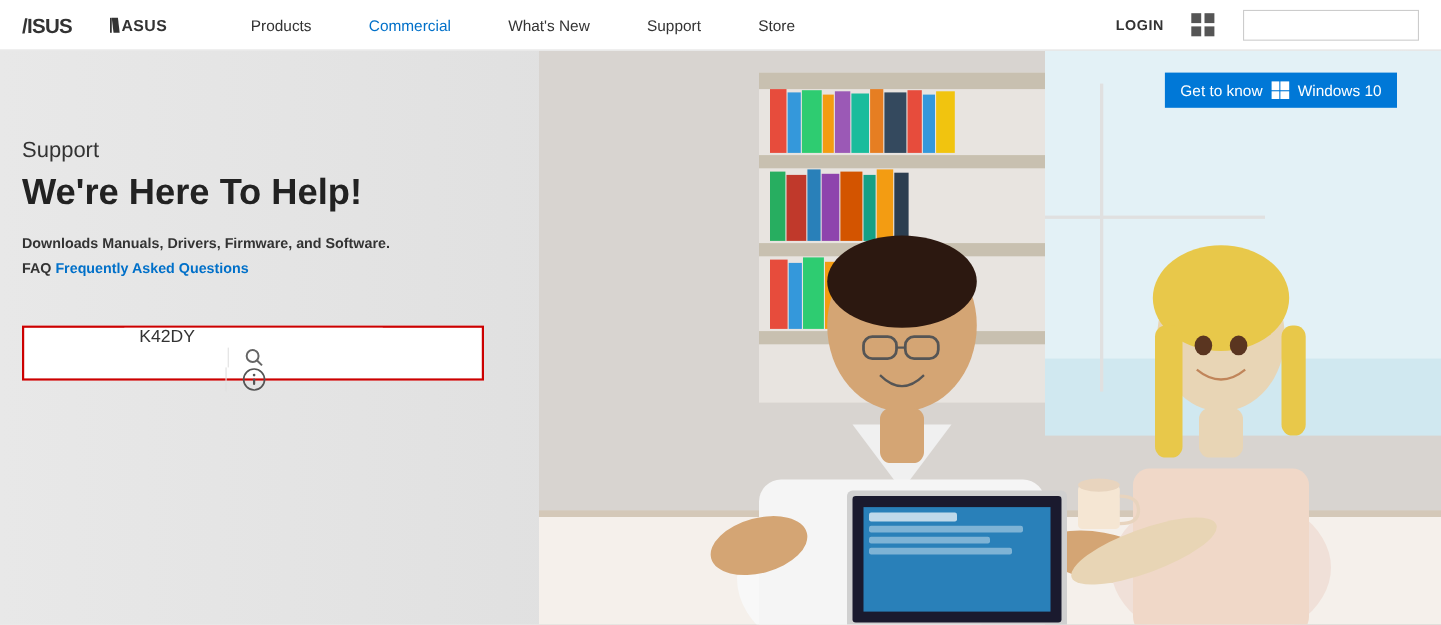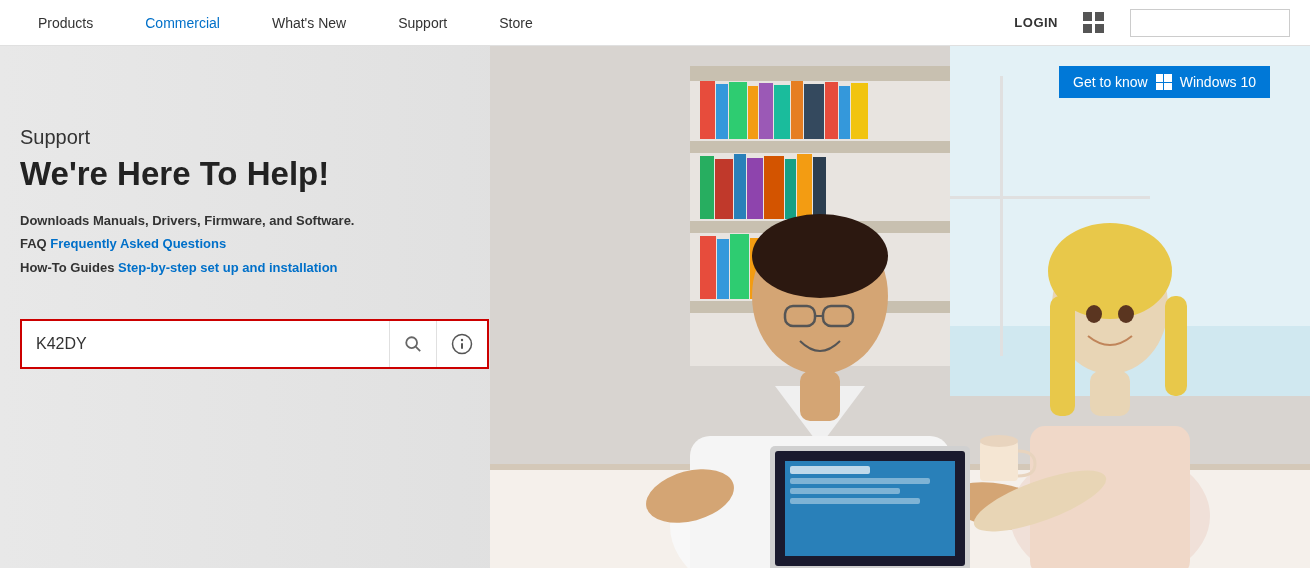--- a/index.html
+++ b/index.html
@@ -162,24 +162,25 @@
       color: #0070c9;
       text-decoration: none;
       font-size: 13px;
       text-align: center;
     }
 
     
     .search-container {
       display: flex;
       align-items: center;
-      width: 469px;
+      width: 420px;
       height: 50px;
       border: 2px solid #cc0000;
       background: white;
+      flex-direction: column;
     }
     .search-container input {
       border: none;
       outline: none;
       flex: 1;
       height: 100%;
       padding: 0 14px;
       font-size: 16px;
       color: #333;
     }
@@ -209,20 +210,35 @@
     
     .search-icon-svg {
       width: 18px;
       height: 18px;
     }
   </style>
 </head>
 <body>
 
 <nav class="navbar">
+  <div class="logo">
+    <svg viewBox="0 0 120 40" xmlns="http://www.w3.org/2000/svg">
+
+      <text x="0" y="30" font-family="Arial Black, Arial" font-weight="900" font-size="28" fill="#333" letter-spacing="-1">
+        /ISUS
+      </text>
+
+    </svg>
+
+    <svg width="100" height="30" viewBox="0 0 200 50" xmlns="http://www.w3.org/2000/svg">
+      <rect x="0" y="8" width="4" height="34" fill="#333"></rect>
+      <polygon points="4,8 18,8 22,42 8,42" fill="#333"></polygon>
+      <text x="26" y="38" font-family="Arial Black,Arial" font-weight="900" font-size="36" fill="#333" letter-spacing="1">ASUS</text>
+    </svg>
+  </div>
 
   <div class="nav-links">
     <a class="nav-item">Products</a>
     <a class="nav-item commercial">Commercial</a>
     <a class="nav-item">What's New</a>
     <a class="nav-item">Support</a>
     <a class="nav-item">Store</a>
   </div>
 
   <div class="nav-right">
@@ -362,23 +378,20 @@
   <div class="hero-content">
     <p class="support-label">Support</p>
     <h1>We're Here To Help!</h1>
 
     <div class="hero-links">
       <p>
         <span>Downloads Manuals, Drivers, Firmware, and Software.</span>
       </p>
       <p>
         <span>FAQ </span><a href="#">Frequently Asked Questions</a>
-      </p>
-      <p>
-        <span>How-To Guides </span><a href="#">Step-by-step set up and installation</a>
       </p>
     </div>
 
     <div class="search-container">
       <input type="text" value="K42DY" style="">
       <button class="search-btn">
         <svg class="search-icon-svg" viewBox="0 0 20 20" xmlns="http://www.w3.org/2000/svg">
           <circle cx="8.5" cy="8.5" r="6" stroke="#666" stroke-width="2" fill="none"></circle>
           <line x1="13" y1="13" x2="18" y2="18" stroke="#666" stroke-width="2"></line>
         </svg>

